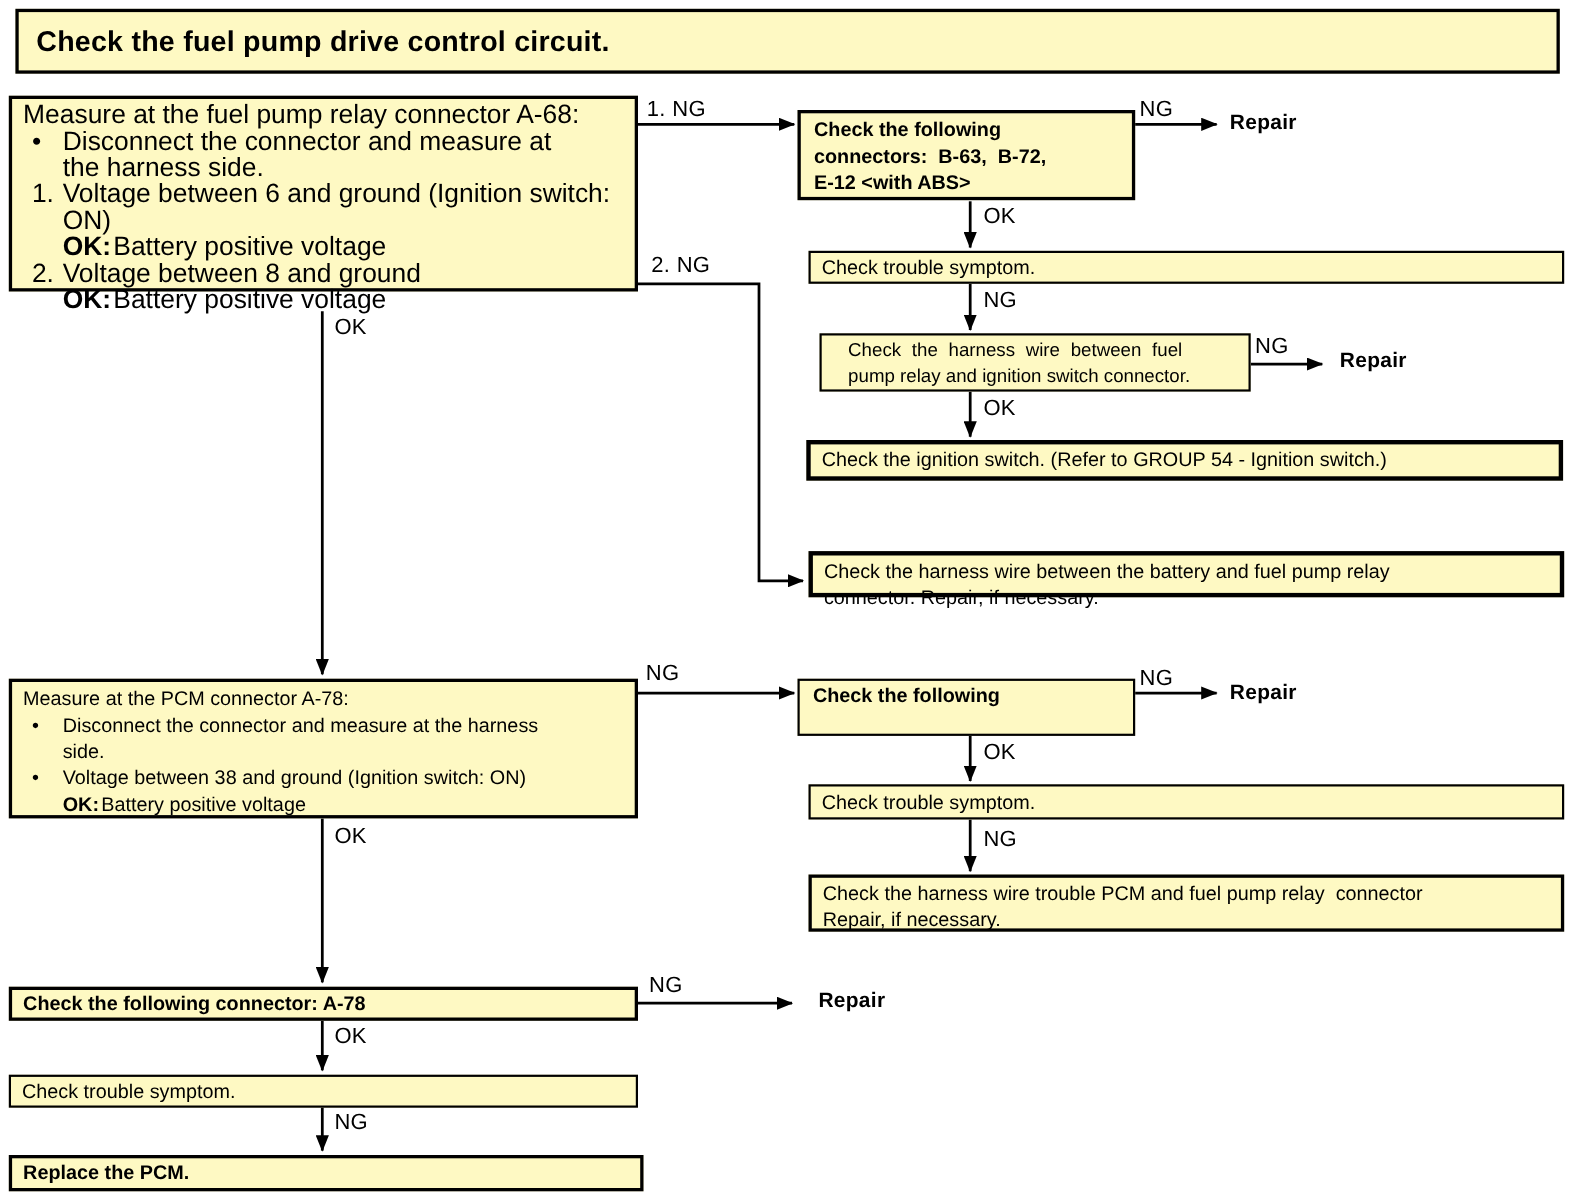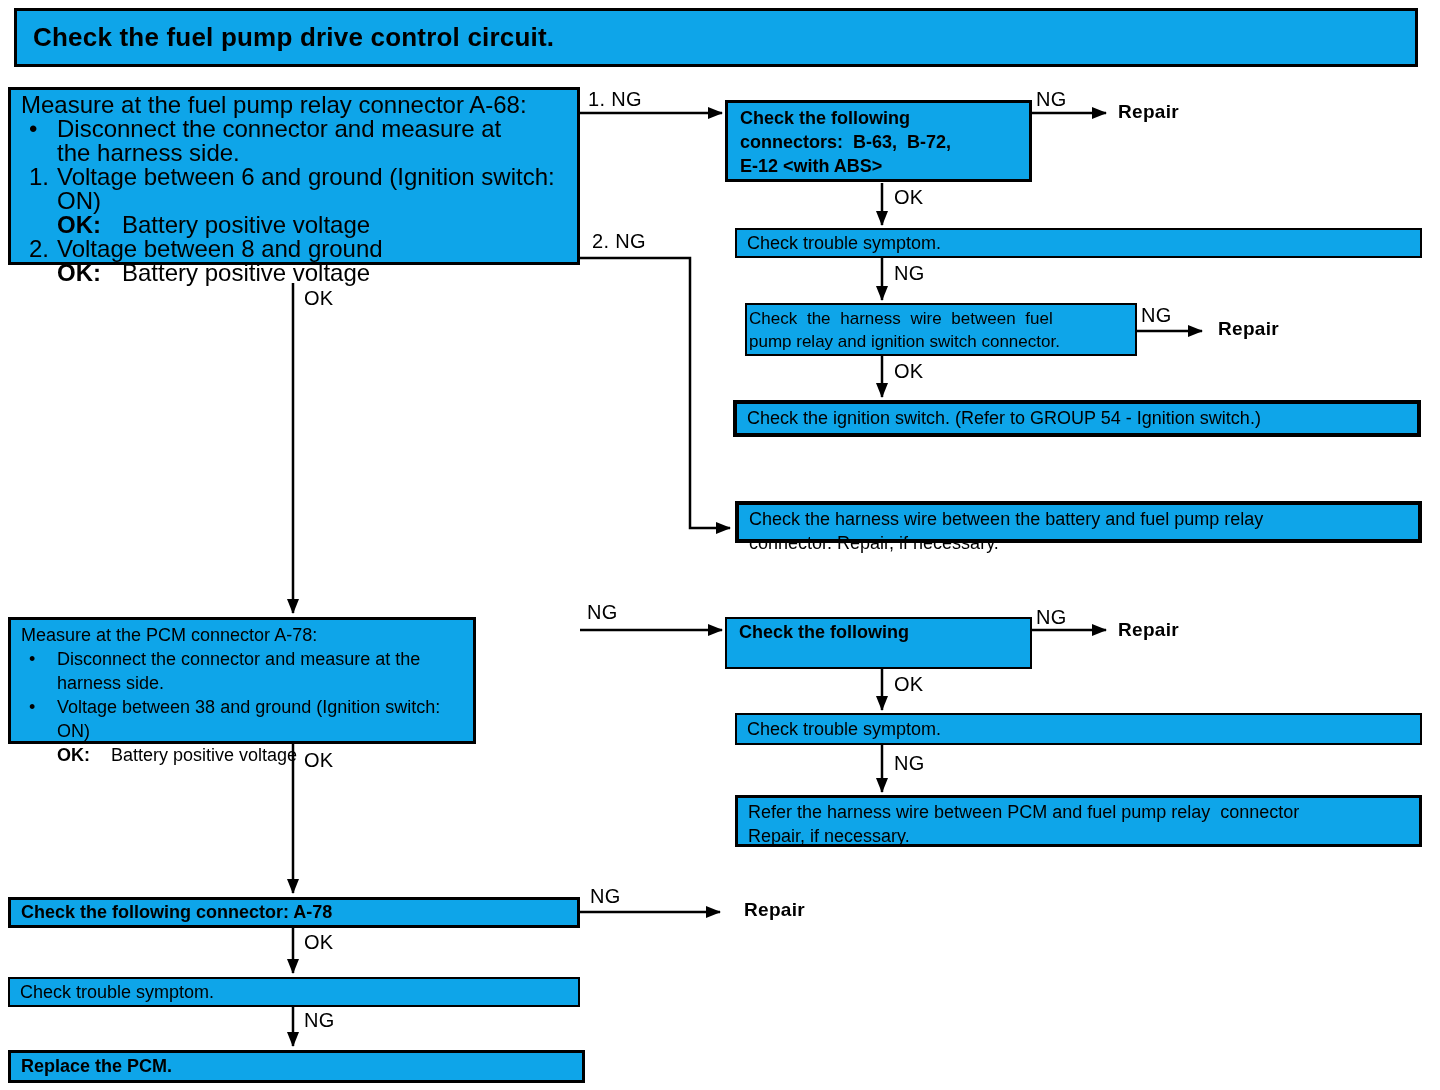--- a/index.html
+++ b/index.html
@@ -1,38 +1,38 @@
 <!DOCTYPE html>
 <html><head>
 <meta charset="utf-8">
 <style>
   html,body{margin:0;padding:0;background:#fff;}
   .page{position:relative;width:1440px;height:1090px;background:#ffffff;
         font-family:"Liberation Sans",sans-serif;color:#000;overflow:hidden;}
   .wires{position:absolute;left:0;top:0;pointer-events:none;}
-  .box{position:absolute;box-sizing:border-box;border:2px solid #000;background:#0ea5e9;}
+  .box{position:absolute;box-sizing:border-box;border:2px solid #000;background:#fef9c3;}
   .ln,.tx,.mk,.cell{white-space:pre-wrap;}
   .title{left:14px;top:8px;width:1404px;height:59px;border-width:3px;
          display:flex;align-items:center;padding-left:16px;
          font-weight:bold;font-size:26px;letter-spacing:.2px;}
   
   .b-a{left:8px;top:87px;width:572px;height:178px;border-width:3px;
        padding:3px 10px;font-size:24px;line-height:24px;}
-  .b-g{left:8px;top:617px;width:468px;height:127px;border-width:3px;
+  .b-g{left:8px;top:617px;width:572px;height:127px;border-width:3px;
        padding:3px 10px;font-size:18px;line-height:24px;}
   .row{display:flex;}
   .mk{flex:0 0 36px;box-sizing:border-box;padding-left:8px;}
   .narrow{max-width:472px;}
-  .okb{font-weight:bold;margin-right:21px;}
+  .okb{font-weight:bold;margin-right:2px;}
   
   .b-b{left:725px;top:100px;width:307px;height:82px;border-width:3px;
        padding:3px 12px;font-weight:bold;font-size:18px;line-height:24px;}
   .b-c{left:735px;top:228px;width:687px;height:30px;display:flex;align-items:center;
        padding-left:10px;font-size:18px;}
-  .b-d{left:745px;top:303px;width:392px;height:53px;padding:2px 2px;
+  .b-d{left:745px;top:303px;width:392px;height:53px;padding:2px 24px;
        font-size:17px;line-height:23px;}
   .spread{word-spacing:5px;}
   .b-e{left:733px;top:400px;width:688px;height:37px;border-width:4px;
        display:flex;align-items:center;padding-left:10px;font-size:18px;}
   .b-f{left:735px;top:501px;width:687px;height:42px;border-width:4px;
        padding:2px 10px;font-size:18px;line-height:24px;}
   .b-h{left:725px;top:617px;width:307px;height:52px;padding:2px 12px;
        font-weight:bold;font-size:18px;line-height:23px;}
   .b-i{left:735px;top:713px;width:687px;height:32px;display:flex;align-items:center;
        padding-left:10px;font-size:18px;}
@@ -150,21 +150,21 @@
 
   <div class="box b-h">
     <div class="ln">Check the following</div>
   </div>
 
   <div class="box b-i">
     <span class="cell">Check trouble symptom.</span>
   </div>
 
   <div class="box b-j">
-    <div class="ln">Refer the harness wire between PCM and fuel pump relay  connector</div>
+    <div class="ln">Check the harness wire trouble PCM and fuel pump relay  connector</div>
     <div class="ln">Repair, if necessary.</div>
   </div>
 
   <div class="box b-k">
     <span class="cell">Check the following connector: A-78</span>
   </div>
 
   <div class="box b-l">
     <span class="cell">Check trouble symptom.</span>
   </div>

